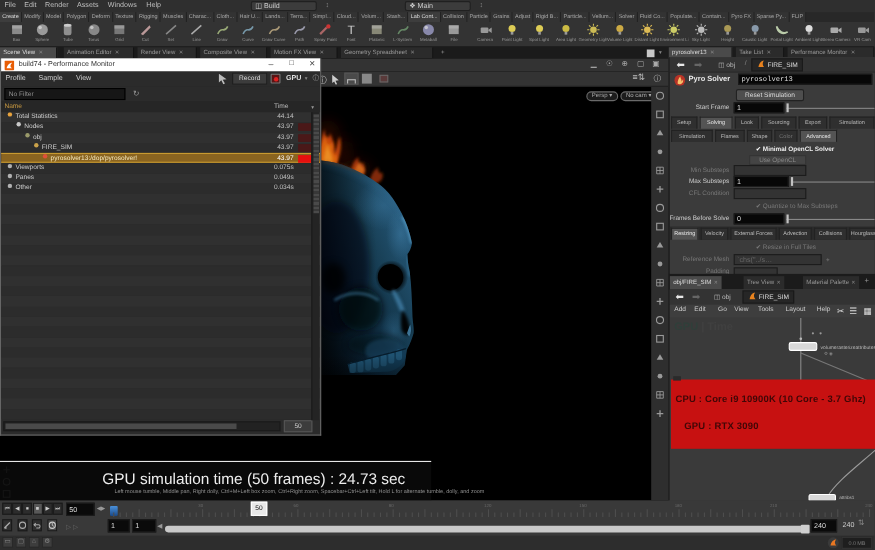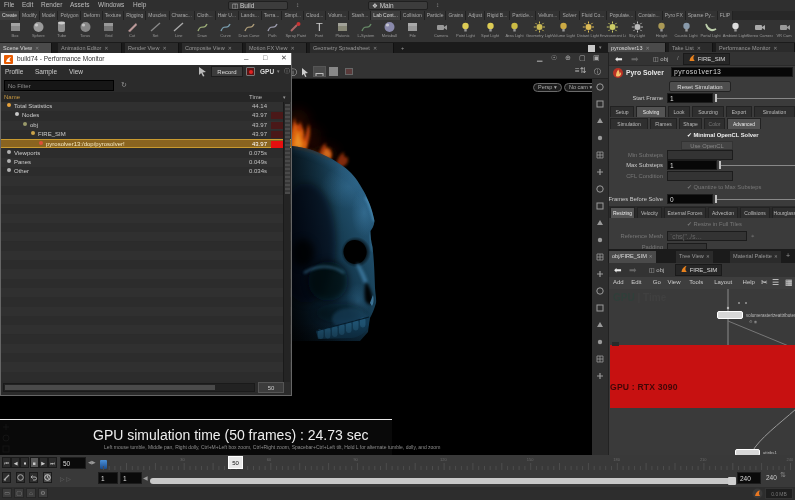--- a/index.html
+++ b/index.html
@@ -726,21 +726,22 @@
           <path d="M119 32 L187 60" stroke="#777" stroke-width="1" fill="none"></path>
           <path d="M187 120 C170 135 150 150 143 163" stroke="#999" stroke-width="1" fill="none"></path>
           <circle cx="119" cy="19" r="1.2" fill="#bbb"></circle>
           <circle cx="130" cy="14" r="1" fill="#999"></circle>
           <circle cx="137" cy="14" r="1" fill="#999"></circle>
         </svg>
 <div style="position:absolute;left:108px;top:22px;width:26px;height:8px;background:#d8d8d8;border:1px solid #fff;border-radius:2px;"></div>
 <span style="position:absolute;left:137px;top:24px;font-size:4.5px;color:#bbb;">volumerasterizeattributes1</span>
 <span style="position:absolute;left:140px;top:30px;font-size:4px;color:#888;">⚙ ◉</span>
 <div style="position:absolute;left:1px;top:56px;width:186px;height:63px;background:#c71111;">
-          <div style="position:absolute;left:0;top:37px;font-size:8.6px;font-weight:bold;color:#400707;letter-spacing:0.2px;text-align:center;">GPU : RTX 3090</div>
+          <div style="position:absolute;left:4px;top:12px;font-size:8.6px;font-weight:bold;color:#400707;white-space:nowrap;letter-spacing:0.2px;">CPU : Core i9 10900K (10 Core - 3.7 Ghz)</div>
+          <div style="position:absolute;left:12px;top:37px;font-size:8.6px;font-weight:bold;color:#400707;letter-spacing:0.2px;text-align:center;">GPU : RTX 3090</div>
           <div style="position:absolute;left:2px;top:-3px;width:7px;height:4px;background:#2a2a2a;"></div>
         </div>
 <div style="position:absolute;left:126px;top:160px;width:25px;height:7px;background:#d8d8d8;border:1px solid #fff;border-radius:2px;"></div>
 <span style="position:absolute;left:154px;top:161px;font-size:4.2px;color:#bbb;">attribs1</span>
 </div>
 </div>
 </div>
 
   <div id="playbar" class="abs">
 <div class="tbtn" style="left:2px;background:#2c2c2c;">⏮</div>

